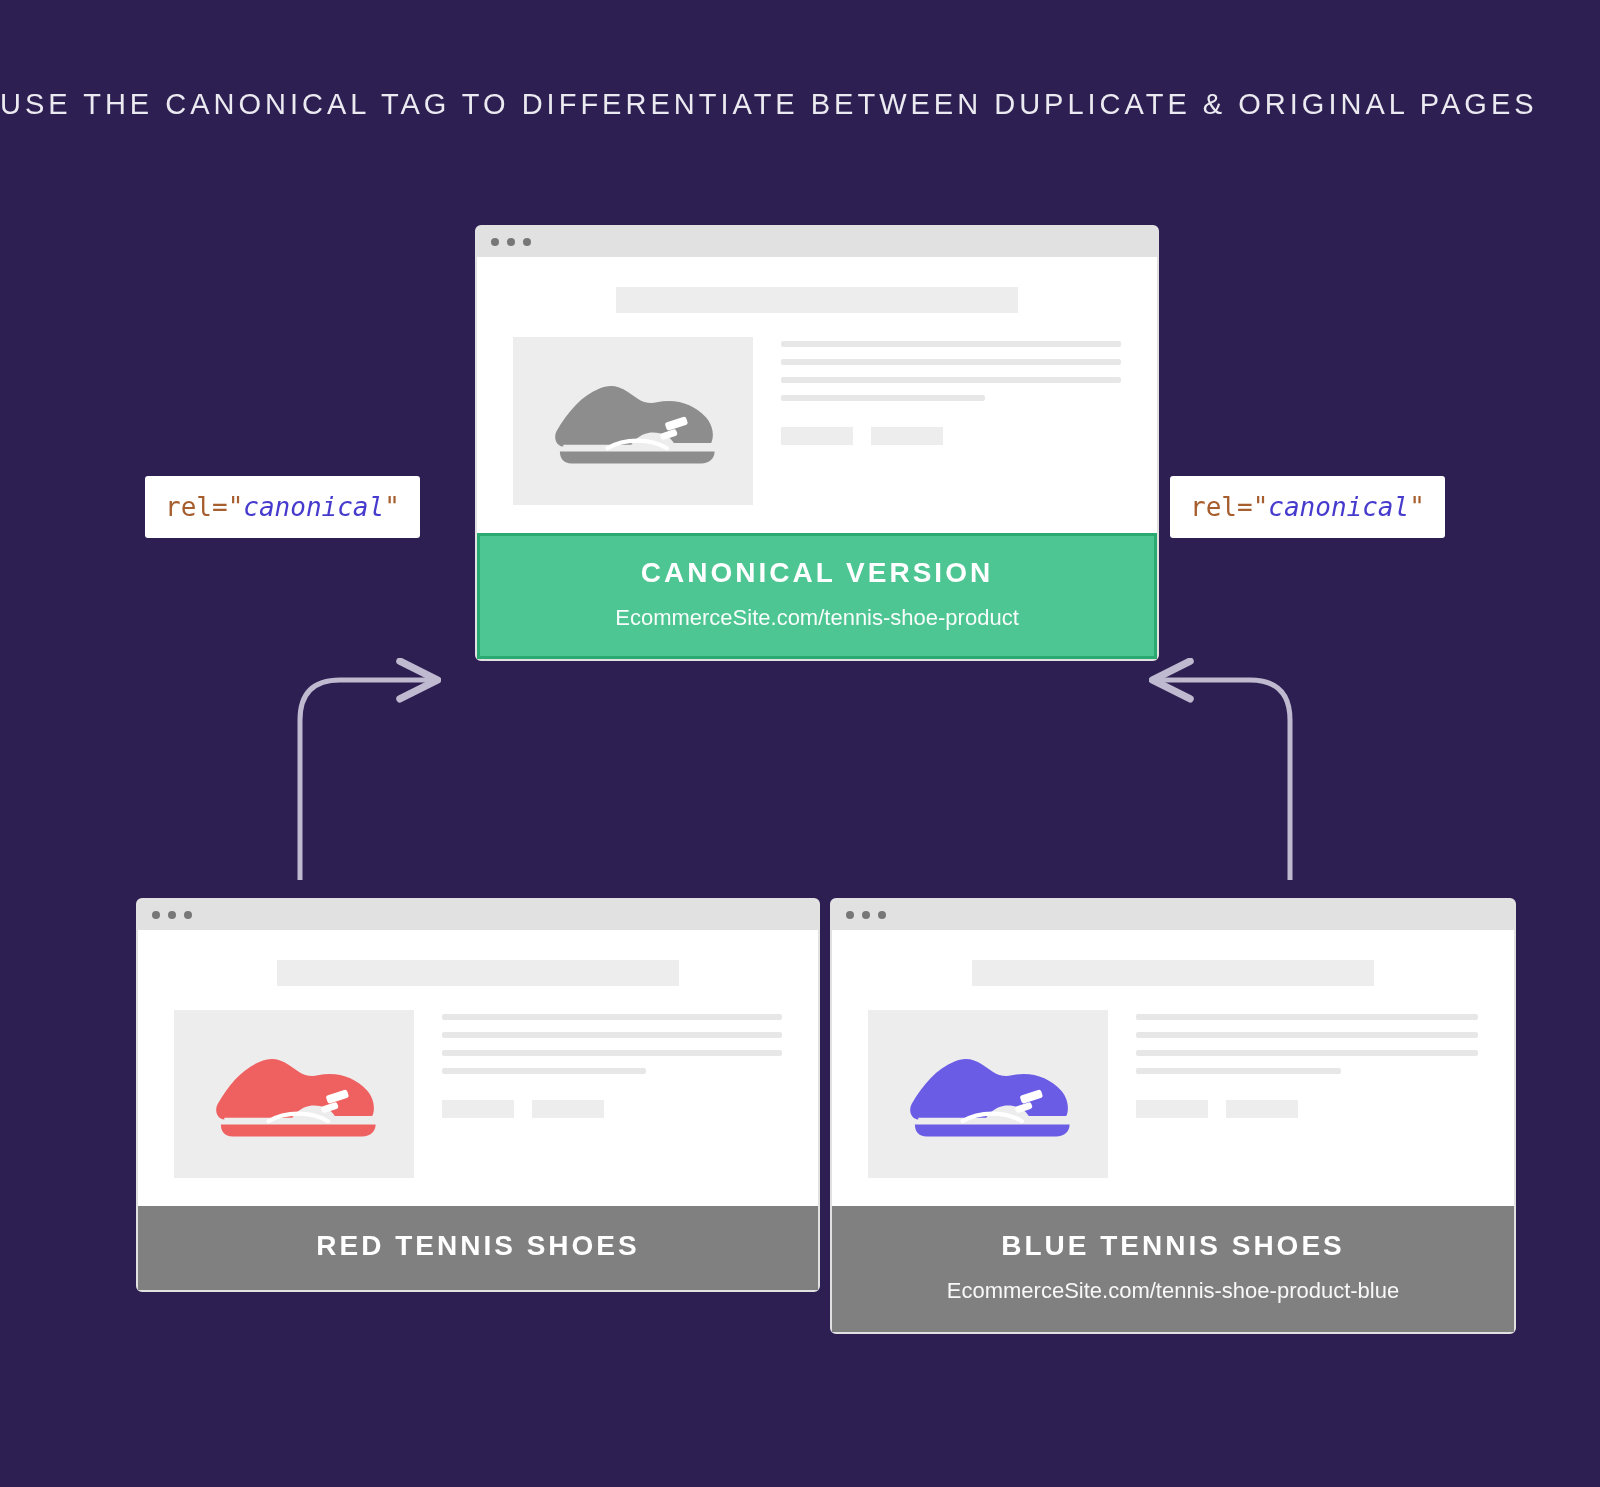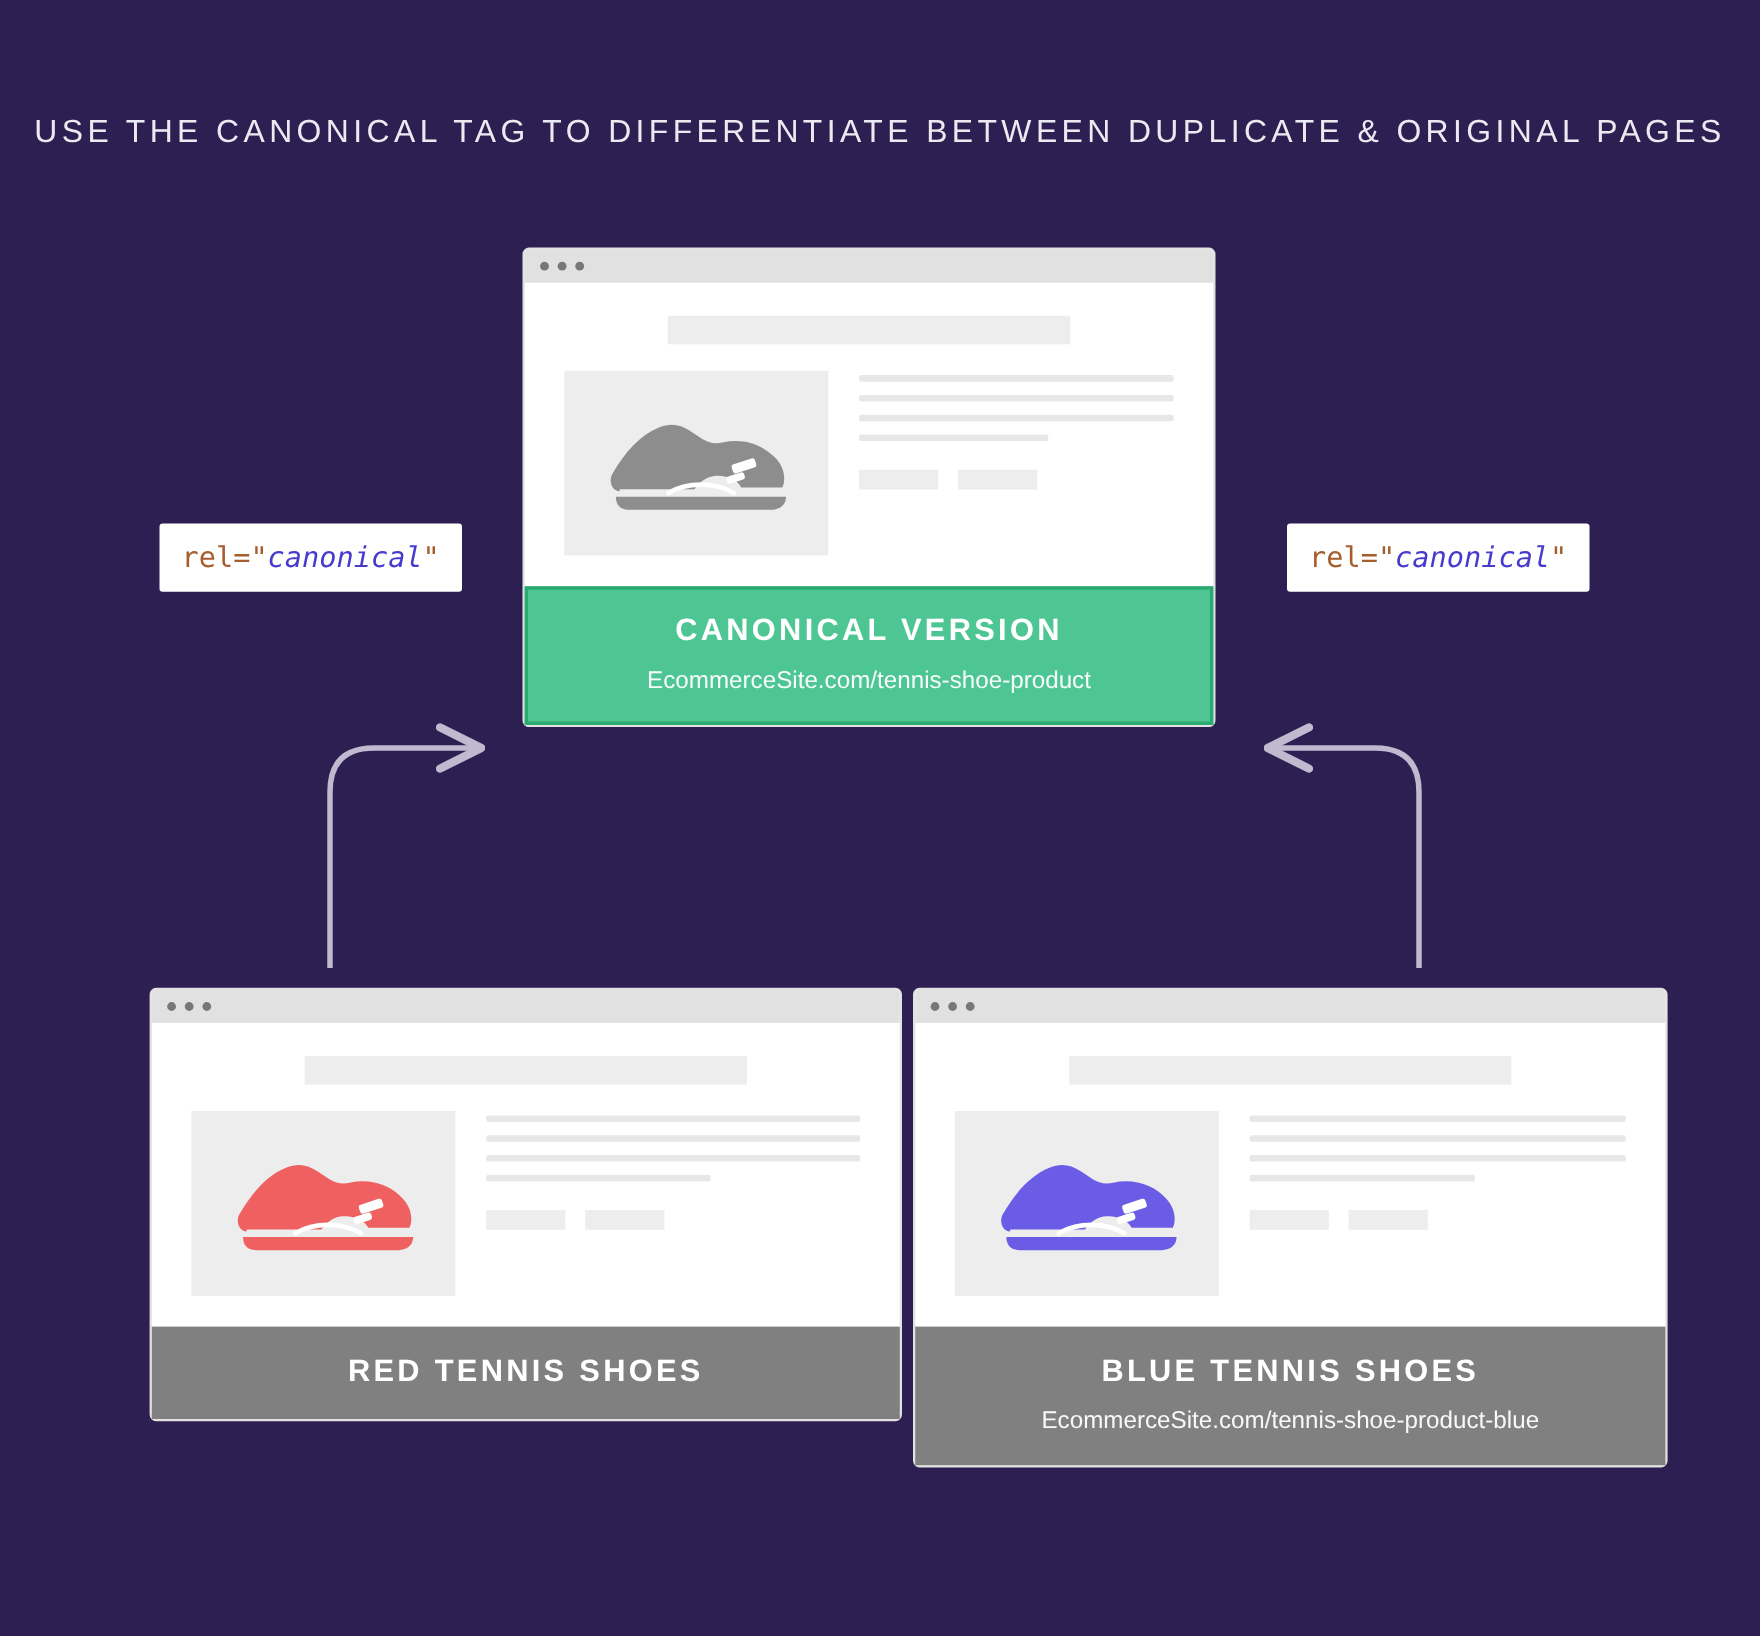--- a/index.html
+++ b/index.html
@@ -20,22 +20,22 @@
   }
   html,body{margin:0;padding:0;}
   body{
     background:var(--bg);
     font-family:"Helvetica Neue",Arial,sans-serif;
     width:1600px;height:1487px;
     position:relative;
     color:var(--white);
   }
   .title{
-    position:absolute;top:104px;left:0;right:0;
-    text-align:center;
+    position:absolute;top:88px;left:0;right:0;
+    text-align:left;
     letter-spacing:4px;
     font-size:29px;
     font-weight:400;
     color:#eceaf1;
   }
 
   .browser{
     position:absolute;
     background:var(--white);
     border:2px solid var(--barGrey);
@@ -55,21 +55,21 @@
   .footer{
     padding:24px 16px 28px;text-align:center;color:var(--white);
     border-top:none;
   }
   .footer.green{background:var(--green);outline:3px solid var(--greenBorder);outline-offset:-3px;}
   .footer.grey{background:var(--darkGrey);}
   .footer .f-title{font-weight:700;letter-spacing:3px;font-size:28px;}
   .footer .f-url{margin-top:16px;font-size:22px;font-weight:300;opacity:.95;}
 
   
-  #b-top{left:475px;top:225px;width:630px;}
+  #b-top{left:475px;top:225px;width:684px;}
   #b-left{left:136px;top:898px;width:684px;}
   #b-right{left:830px;top:898px;width:686px;}
 
   .content{display:flex;gap:28px;margin-top:24px;}
   .img-box{width:240px;height:168px;display:flex;align-items:center;justify-content:center;}
   .lines{flex:1;display:flex;flex-direction:column;gap:12px;padding-top:4px;}
   .small-bars{display:flex;gap:18px;margin-top:14px;}
   .small-bars .ph-bar{width:72px;height:18px;}
 
   

